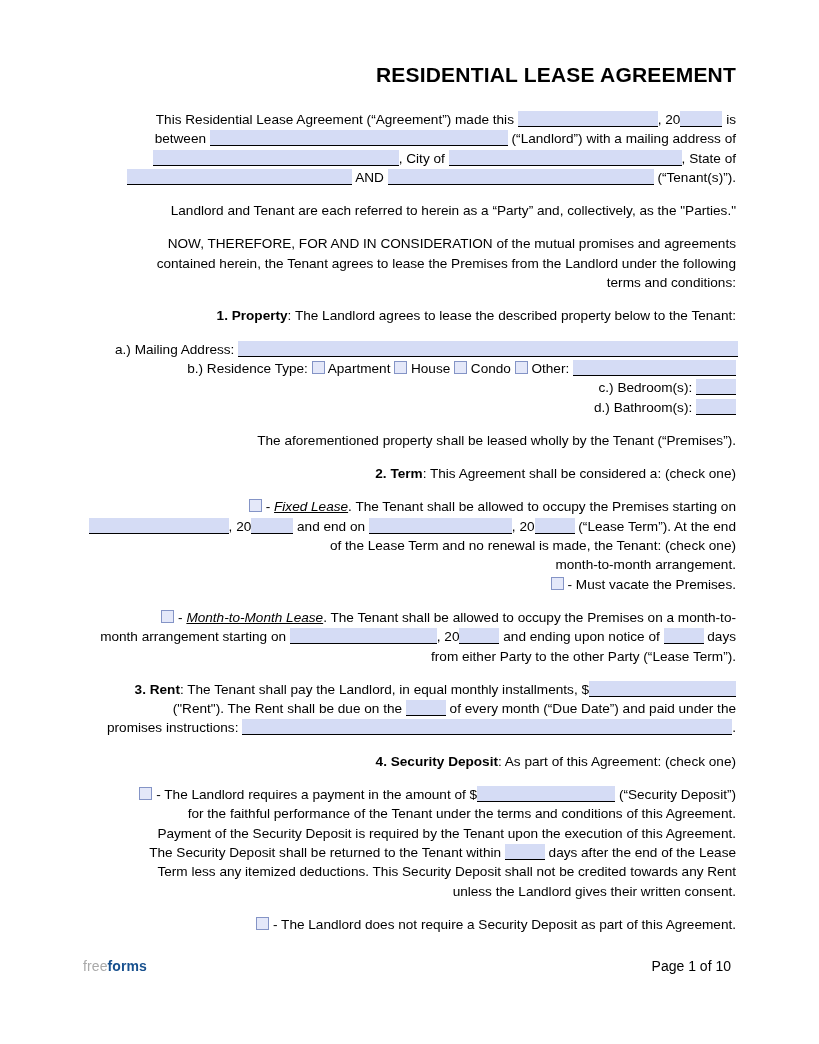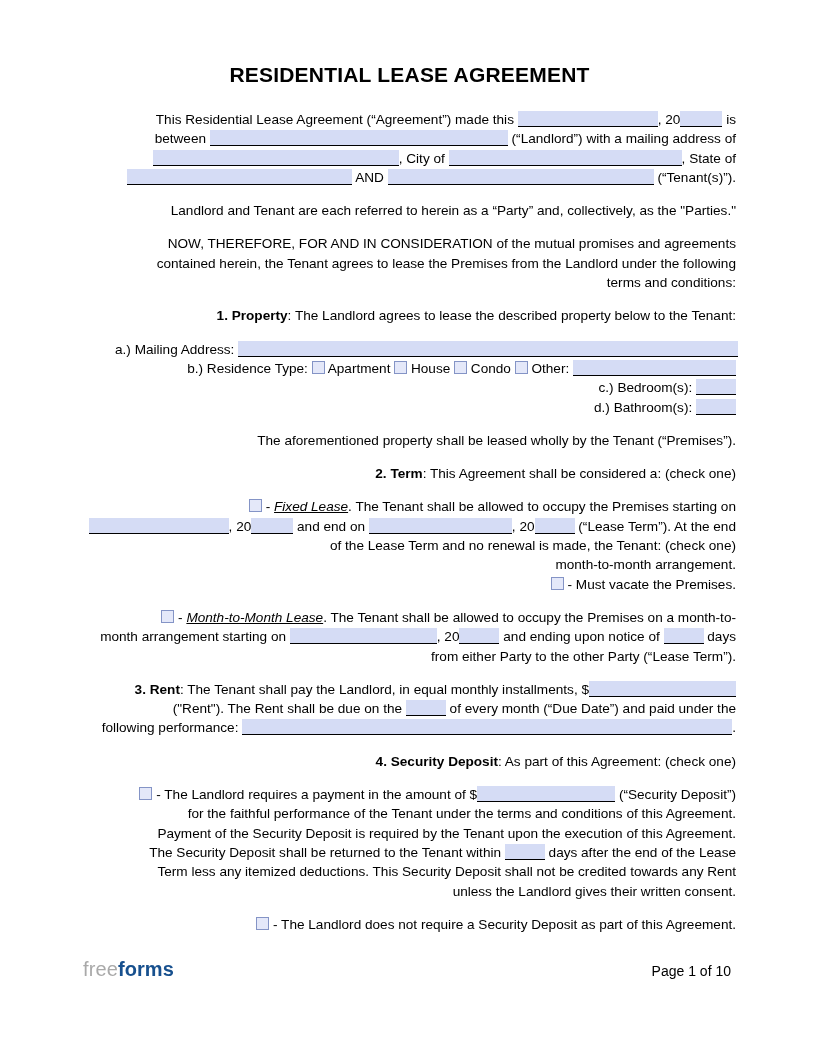--- a/index.html
+++ b/index.html
@@ -14,21 +14,21 @@
     position:relative;
     width:819px;height:1044px;
     background:#ffffff;
     font-family:"Liberation Sans",sans-serif;
     font-size:13.6px;color:#000;
     box-sizing:border-box;
     padding:62px 83px 0 83px;
     overflow:hidden;
   }
   .title{
-    text-align:center;font-weight:bold;font-size:21px;line-height:26px;
+    text-align:right;font-weight:bold;font-size:21px;line-height:26px;
     margin:0 0 22px 0;letter-spacing:.2px;
   }
   .para{margin:0 0 14px 0;text-align:right;}
   .line{line-height:19.3px;white-space:pre;}
   .blank{
     display:inline-block;height:15px;
     background:var(--field-bg);
     border-bottom:1.4px solid #000;
     vertical-align:-3px;
   }
@@ -37,21 +37,21 @@
     background:var(--cb-bg);
     border:1px solid var(--cb-border);
     vertical-align:-1px;
   }
   .b{font-weight:bold;}
   .iu{font-style:italic;text-decoration:underline;margin-top:13px;}
   .footer{
     position:absolute;left:83px;right:88px;top:958px;
     display:flex;justify-content:space-between;align-items:baseline;
   }
-  .brand{font-size:20px;letter-spacing:.1px;}
+  .brand{font-size:14px;letter-spacing:.1px;}
   .brand-free{color:var(--brand-gray);}
   .brand-forms{color:var(--brand-blue);font-weight:bold;}
   .pageno{font-size:14px;color:#000;}
 </style>
 </head>
 <body>
 
 <div class="page">
   <h1 class="title">RESIDENTIAL LEASE AGREEMENT</h1>
 
@@ -93,21 +93,21 @@
         <div class="line" style="padding-left: 48px;"><span class="checkbox"></span><span> - Must vacate the Premises.</span></div>
       </div>
       <div class="para">
         <div class="line"><span class="checkbox"></span><span> - </span><span class="iu">Month-to-Month Lease</span><span>. The Tenant shall be allowed to occupy the Premises on a month-to-</span></div>
         <div class="line"><span>month arrangement starting on </span><span class="blank" style="width: 147px;"></span><span>, 20</span><span class="blank" style="width: 40px;"></span><span> and ending upon notice of </span><span class="blank" style="width: 40px;"></span><span> days</span></div>
         <div class="line"><span>from either Party to the other Party (“Lease Term”).</span></div>
       </div>
       <div class="para">
         <div class="line"><span class="b">3. Rent</span><span>: The Tenant shall pay the Landlord, in equal monthly installments, $</span><span class="blank" style="width: 147px;"></span></div>
         <div class="line"><span>("Rent"). The Rent shall be due on the </span><span class="blank" style="width: 40px;"></span><span> of every month (“Due Date”) and paid under the</span></div>
-        <div class="line"><span>following performance: </span><span class="blank" style="width: 490px;"></span><span>.</span></div>
+        <div class="line"><span>promises instructions: </span><span class="blank" style="width: 490px;"></span><span>.</span></div>
       </div>
       <div class="para">
         <div class="line"><span class="b">4. Security Deposit</span><span>: As part of this Agreement: (check one)</span></div>
       </div>
       <div class="para">
         <div class="line"><span class="checkbox"></span><span> - The Landlord requires a payment in the amount of $</span><span class="blank" style="width: 138px;"></span><span> (“Security Deposit”)</span></div>
         <div class="line"><span>for the faithful performance of the Tenant under the terms and conditions of this Agreement.</span></div>
         <div class="line"><span>Payment of the Security Deposit is required by the Tenant upon the execution of this Agreement.</span></div>
         <div class="line"><span>The Security Deposit shall be returned to the Tenant within </span><span class="blank" style="width: 40px;"></span><span> days after the end of the Lease</span></div>
         <div class="line"><span>Term less any itemized deductions. This Security Deposit shall not be credited towards any Rent</span></div>

